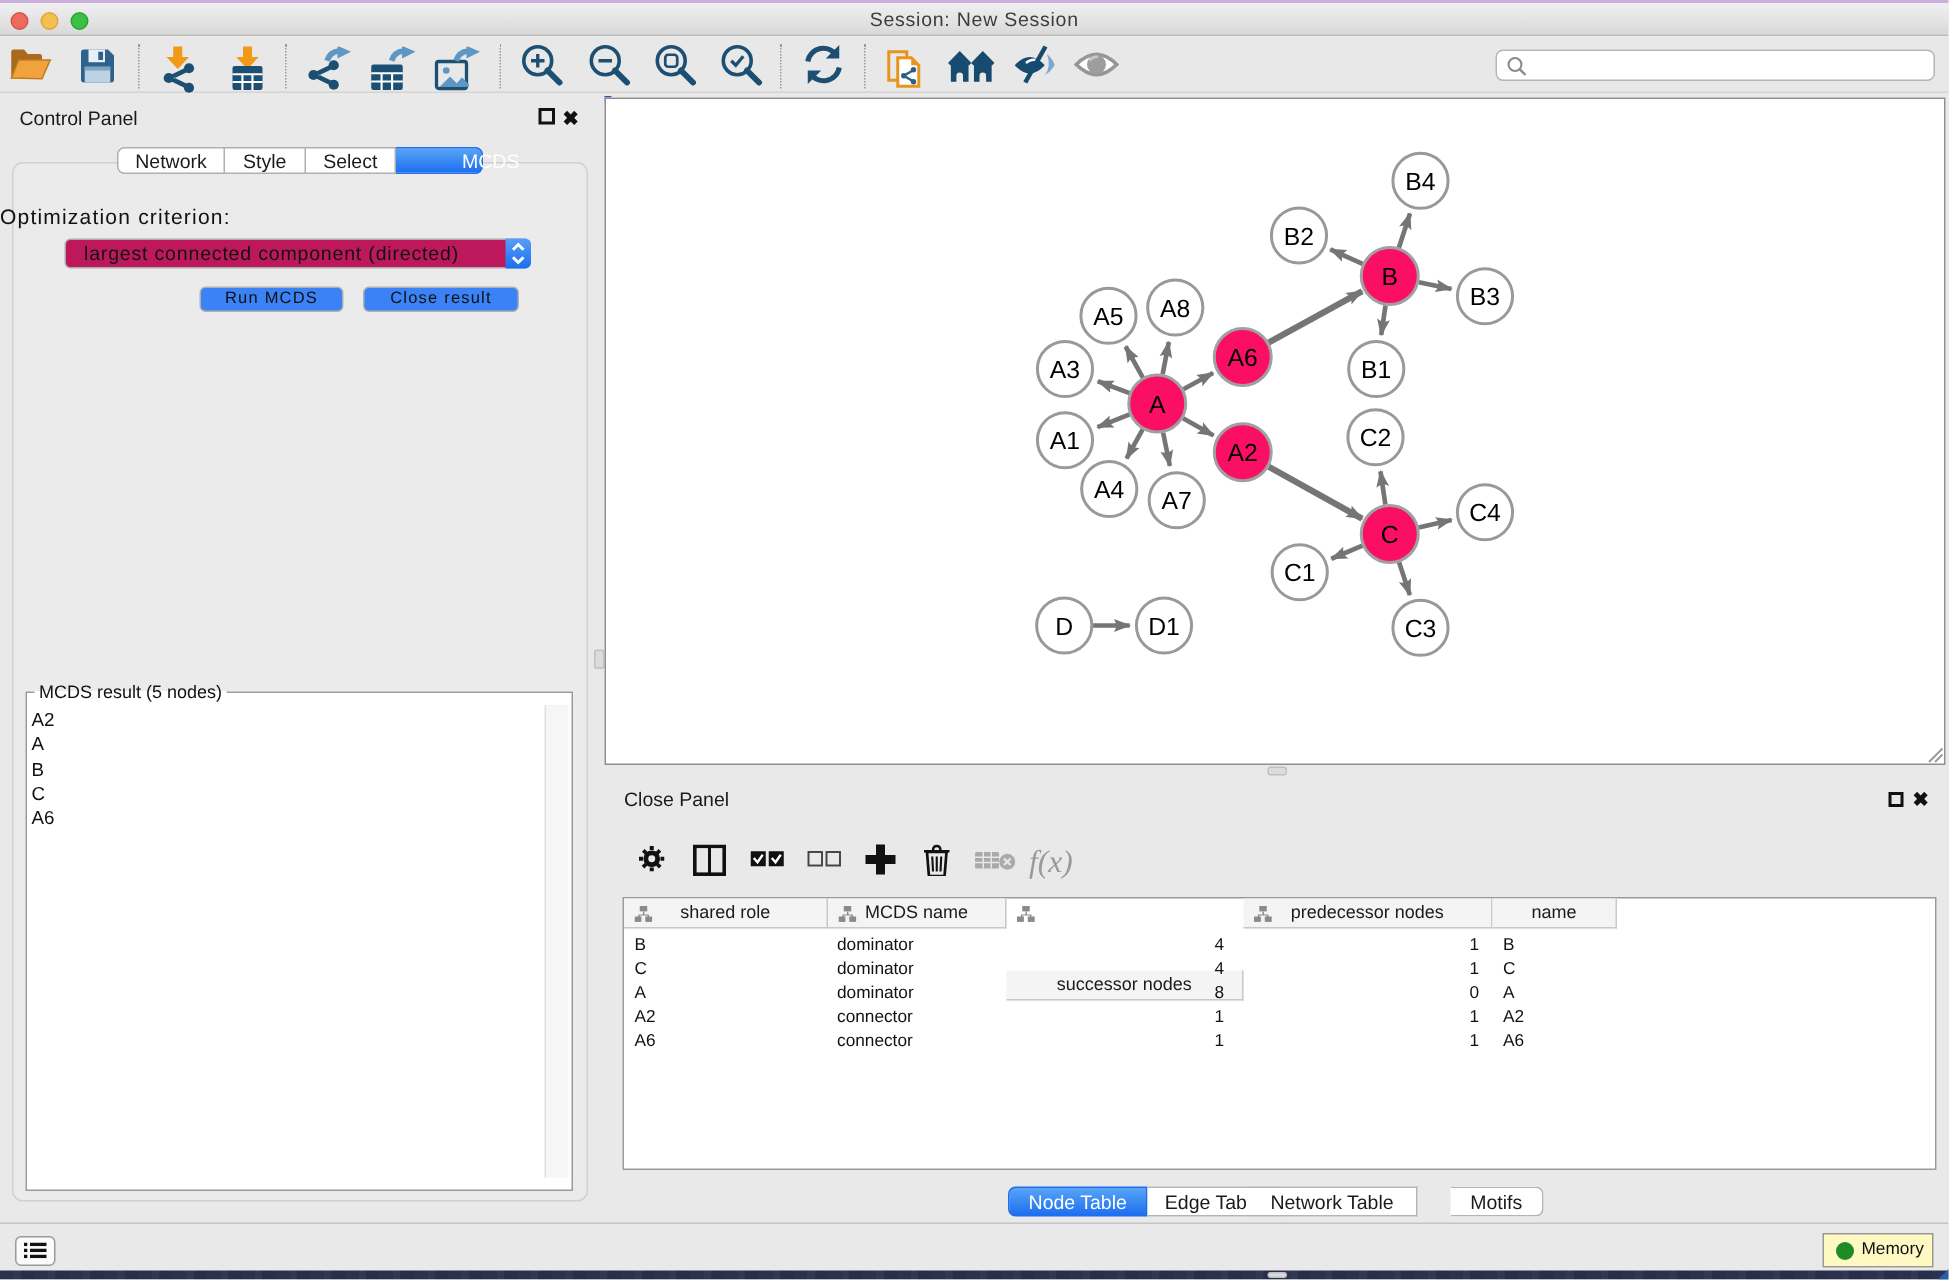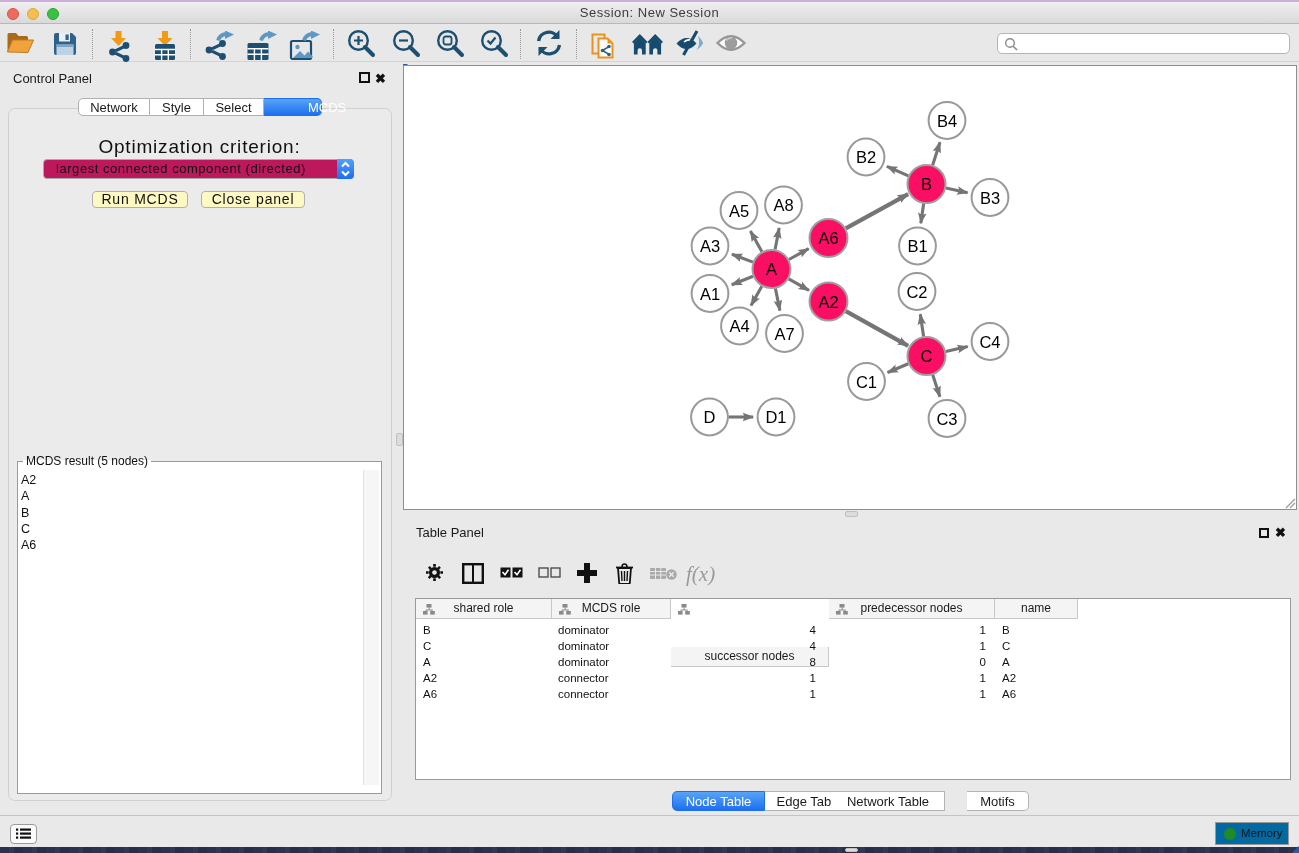--- a/index.html
+++ b/index.html
@@ -20,35 +20,35 @@
 
 
 #cp-title { left:13px; top:71px; font-size:13px; color:#1a1a1a; }
 #cp-max { left:359px; top:72px; width:11px; height:11px; border:2px solid #111; }
 #cp-close { left:375px; top:71px; font-size:13px; font-weight:bold; color:#111; }
 #cp-pane { left:8px; top:108px; width:384px; height:693px; background:#ebebeb; border:1px solid #d0d0d0; border-radius:7px; }
 .tab { position:absolute; top:98px; height:18px; background:#fff; border:1px solid #b0b0b0; border-left:none;
   font-size:13px; color:#1a1a1a; text-align:center; line-height:17px; z-index:3; }
 .tab.first { border-left:1px solid #b0b0b0; border-radius:5px 0 0 5px; }
 .tab.sel { background:linear-gradient(#58a4f7,#1d6ff0); color:#fff; border-color:#1d6ff0; border-radius:0 5px 5px 0; }
-#opt-label { letter-spacing:0.8px; left:0px; top:136px; width:399px; text-align:center; font-size:19px; color:#111; }
+#opt-label { letter-spacing:0.8px; left:0px; top:136px; width:399px; font-size:14px; color:#111; }
 #dropdown { letter-spacing:0.55px; left:43px; top:159px; width:311px; height:20px; background:#be185d; border:1px solid #aaa; border-radius:4px; font-size:13px; color:#111; line-height:18px; padding-left:12px; }
 #dd-cap { left:337px; top:159px; width:17px; height:20px; border-radius:0 4px 4px 0; background:linear-gradient(#559ff8,#1c6ef0); }
-.btn { letter-spacing:0.8px; position:absolute; background:#fef9c3; border:1px solid #b0b0b0; border-radius:4px; font-size:14px; color:#111; text-align:center; }
+.btn { letter-spacing:0.8px; position:absolute; background:#3b82f6; border:1px solid #b0b0b0; border-radius:4px; font-size:11px; color:#111; text-align:center;margin-left:41px; }
 #btn-run { left:92px; top:191px; width:96px; height:17px; line-height:15px; }
 #btn-close { left:201px; top:191px; width:104px; height:17px; line-height:15px; }
 #groupbox { left:17px; top:461px; width:365px; height:333px; background:#fff; border:1px solid #9a9a9a; }
 #gb-title { left:23px; top:454px; font-size:12px; color:#111; padding:0 3px; background:linear-gradient(#ebebeb 46%,#ffffff 46%); z-index:2; }
 #gb-list { left:21px; top:472px; font-size:12.5px; color:#111; line-height:16.3px; }
 #gb-scroll { left:363px; top:470px; width:16px; height:315px; background:#f6f6f6; border-left:1px solid #e2e2e2; }
 
 
 #statusbar { left:0; top:815px; width:1299px; height:31px; background:#e9e9e9; border-top:1px solid #c4c4c4; }
 #hamb { left:10px; top:824px; width:27px; height:20px; background:#fbfbfb; border:1px solid #9a9a9a; border-radius:4px; }
-#membtn { left:1215px; top:822px; width:74px; height:23px; background:#0369a1; border:1px solid #999; font-size:11.5px; color:#111; }
+#membtn { left:1215px; top:822px; width:74px; height:23px; background:#fef9c3; border:1px solid #999; font-size:11.5px; color:#111; }
 #membtn .dot { position:absolute; left:8px; top:5px; width:12px; height:12px; border-radius:50%; background:#1f8b24; }
 #membtn .mt { position:absolute; left:25px; top:4px; }
 #darkstrip { left:0; top:847px; width:1299px; height:6px; background:repeating-linear-gradient(90deg,#2b3250 0 9px,#313853 9px 14px,#272e4a 14px 23px); }
 
 
 #netwin { left:403px; top:65px; width:894px; height:445px; background:#fff; border:1px solid #8e8e8e; }
 #net-titlebar { left:0; top:0; width:892px; height:20px; background:linear-gradient(#f4f4f4,#d7d7d7); border-bottom:1px solid #b2b2b2; }
 #net-title { letter-spacing:0.6px; width:100%; text-align:center; font-size:13px; color:#222; line-height:20px; }
 
 
@@ -208,21 +208,21 @@
 <div class="tab" style="left:204px;width:60px;">Select</div>
 <div class="tab sel" style="left:264px;width:58px;padding-left:44px;">MCDS</div>
 <div class="abs" id="opt-label">Optimization criterion:</div>
 <div class="abs" id="dropdown">largest connected component (directed)</div>
 <div class="abs" id="dd-cap">
 <svg width="17" height="20" viewBox="0 0 17 20">
       <path d="M5 7.5 L8.5 4 L12 7.5 M5 12.5 L8.5 16 L12 12.5" fill="none" stroke="#fff" stroke-width="2"></path>
     </svg>
 </div>
 <div class="btn" id="btn-run">Run MCDS</div>
-<div class="btn" id="btn-close">Close panel</div>
+<div class="btn" id="btn-close">Close result</div>
 <div class="abs" id="groupbox"></div>
 <div class="abs" id="gb-title">MCDS result (5 nodes)</div>
 <div class="abs" id="gb-list">A2<br>A<br>B<br>C<br>A6</div>
 <div class="abs" id="gb-scroll"></div>
 
 <div class="abs" id="statusbar"></div>
 <div class="abs" id="hamb">
 <svg width="24" height="17" viewBox="0 0 24 17">
       <g fill="#111">
         <rect x="5" y="3.5" width="2.2" height="2.2"></rect>
@@ -319,21 +319,21 @@
     <text x="947.0" y="424.5">C3</text>
     <text x="990.0" y="347.5">C4</text>
     <text x="709.5" y="423.0">D</text>
     <text x="776.0" y="423.0">D1</text>
   </svg>
   <svg class="abs" style="left:879px;top:430px;" width="13" height="13" viewBox="0 0 13 13">
       <path d="M3 12 L12 3 M7 12 L12 7" stroke="#9a9a9a" stroke-width="1.3" fill="none"></path>
     </svg>
 </div>
 
-<div class="abs" id="tp-title">Table Panel</div>
+<div class="abs" id="tp-title">Close Panel</div>
 <div class="abs" id="tp-max"></div>
 <div class="abs" id="tp-close">✖</div>
 <svg class="abs" style="left:426px;top:564px" width="17" height="17" viewBox="0 0 19 19">
   <g fill="#111">
       <path d="M8 0 h3 v3 h-3z M8 16 h3 v3 h-3z M0 8 h3 v3 h-3z M16 8 h3 v3 h-3z M2.2 4.2 l2-2 l2.2 2.2 l-2 2z M12.6 14.6 l2-2 l2.2 2.2 l-2 2z M14.6 2.2 l2 2 l-2.2 2.2 l-2-2z M4.2 12.6 l2 2 l-2.2 2.2 l-2-2z"></path>
   <circle cx="9.5" cy="9.5" r="6.2"></circle>
     </g>
     <circle cx="9.5" cy="9.5" r="2.6" fill="#e8e8e8"></circle>
 </svg>
 <svg class="abs" style="left:462px;top:563px" width="22" height="21" viewBox="0 0 22 21">
@@ -365,21 +365,21 @@
     </g>
   <g stroke="#e8e8e8" stroke-width="1">
       <path d="M0 4.5 h16 M0 8 h16 M5.5 1 v11 M10.8 1 v11"></path>
     </g>
   <circle cx="21.5" cy="7.5" r="5.3" fill="#aaa"></circle>
   <path d="M19.3 5.3 l4.4 4.4 M23.7 5.3 l-4.4 4.4" stroke="#e8e8e8" stroke-width="1.5"></path>
 </svg>
 <div class="abs" style="left:686px;top:562px;font-family:'Liberation Serif',serif;font-style:italic;font-size:21px;color:#9a9a9a;">f(x)</div>
 <div class="abs" id="tablebox">
   <div class="th" style="left:0;width:136px;">shared role</div>
-  <div class="th" style="left:136px;width:119px;">MCDS role</div>
+  <div class="th" style="left:136px;width:119px;">MCDS name</div>
   <div class="th" style="left:255px;width:158px;margin-top:48px;">successor nodes</div>
   <div class="th" style="left:413px;width:166px;">predecessor nodes</div>
   <div class="th" style="left:579px;width:83px;">name</div>
   <svg class="abs" style="left:7px;top:5px" width="12" height="11" viewBox="0 0 12 11">
       <g fill="#8a8a8a">
         <rect x="3.5" y="0" width="5" height="3.6"></rect>
         <rect x="0" y="7" width="4.6" height="3.6"></rect>
         <rect x="7.2" y="7" width="4.6" height="3.6"></rect>
         <path d="M5.7 3.6 h0.9 v2 h3 v1.7 h-0.9 v-0.9 h-5.2 v0.9 h-0.9 v-1.7 h3 z"></path>
       </g>

